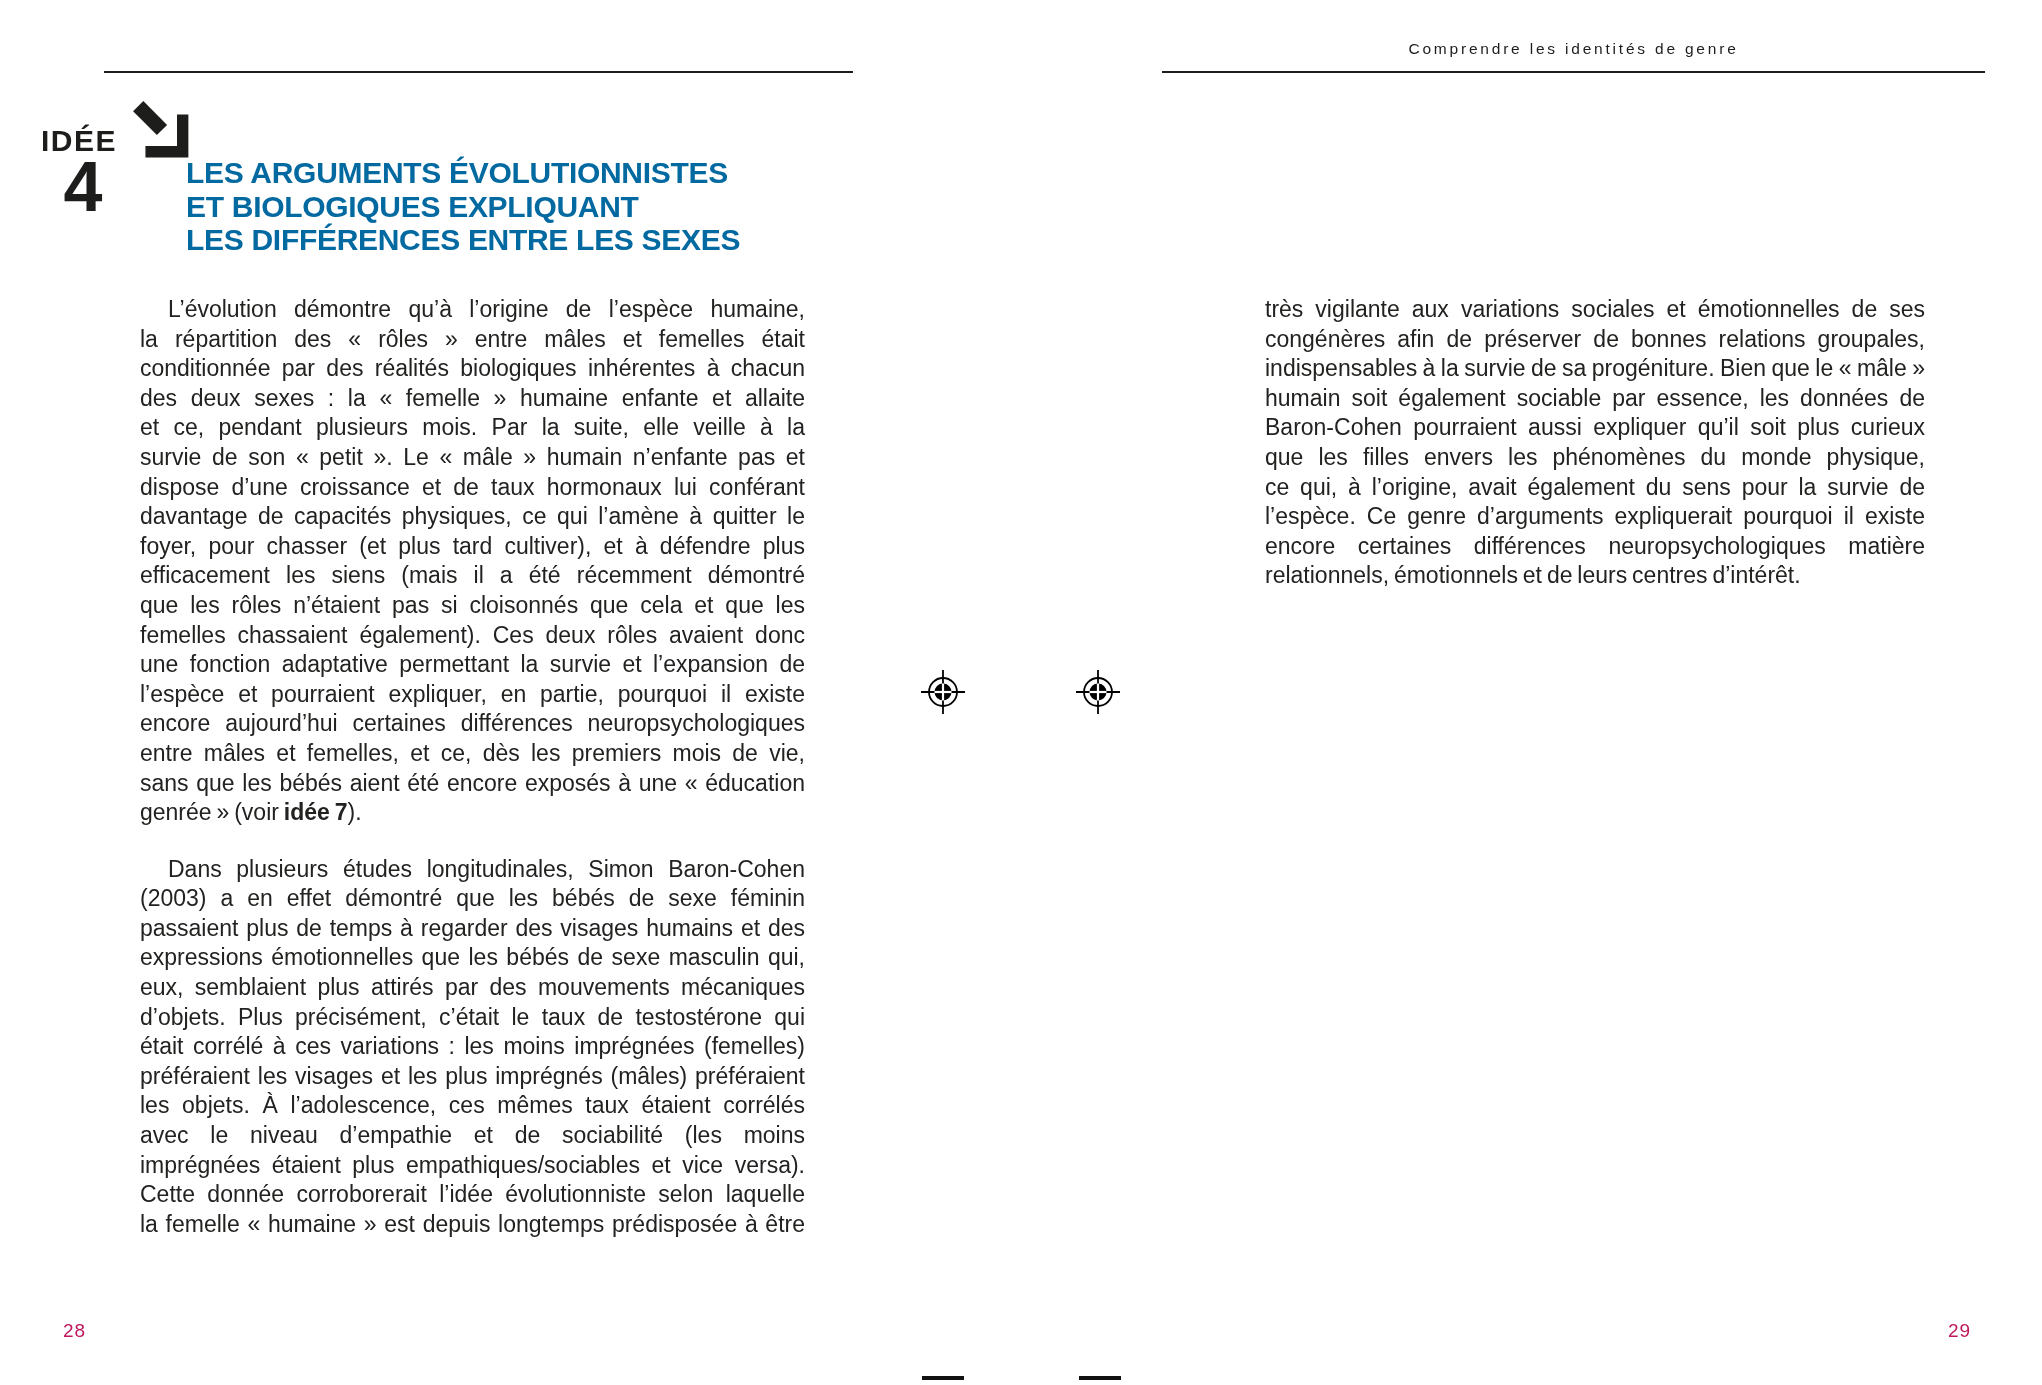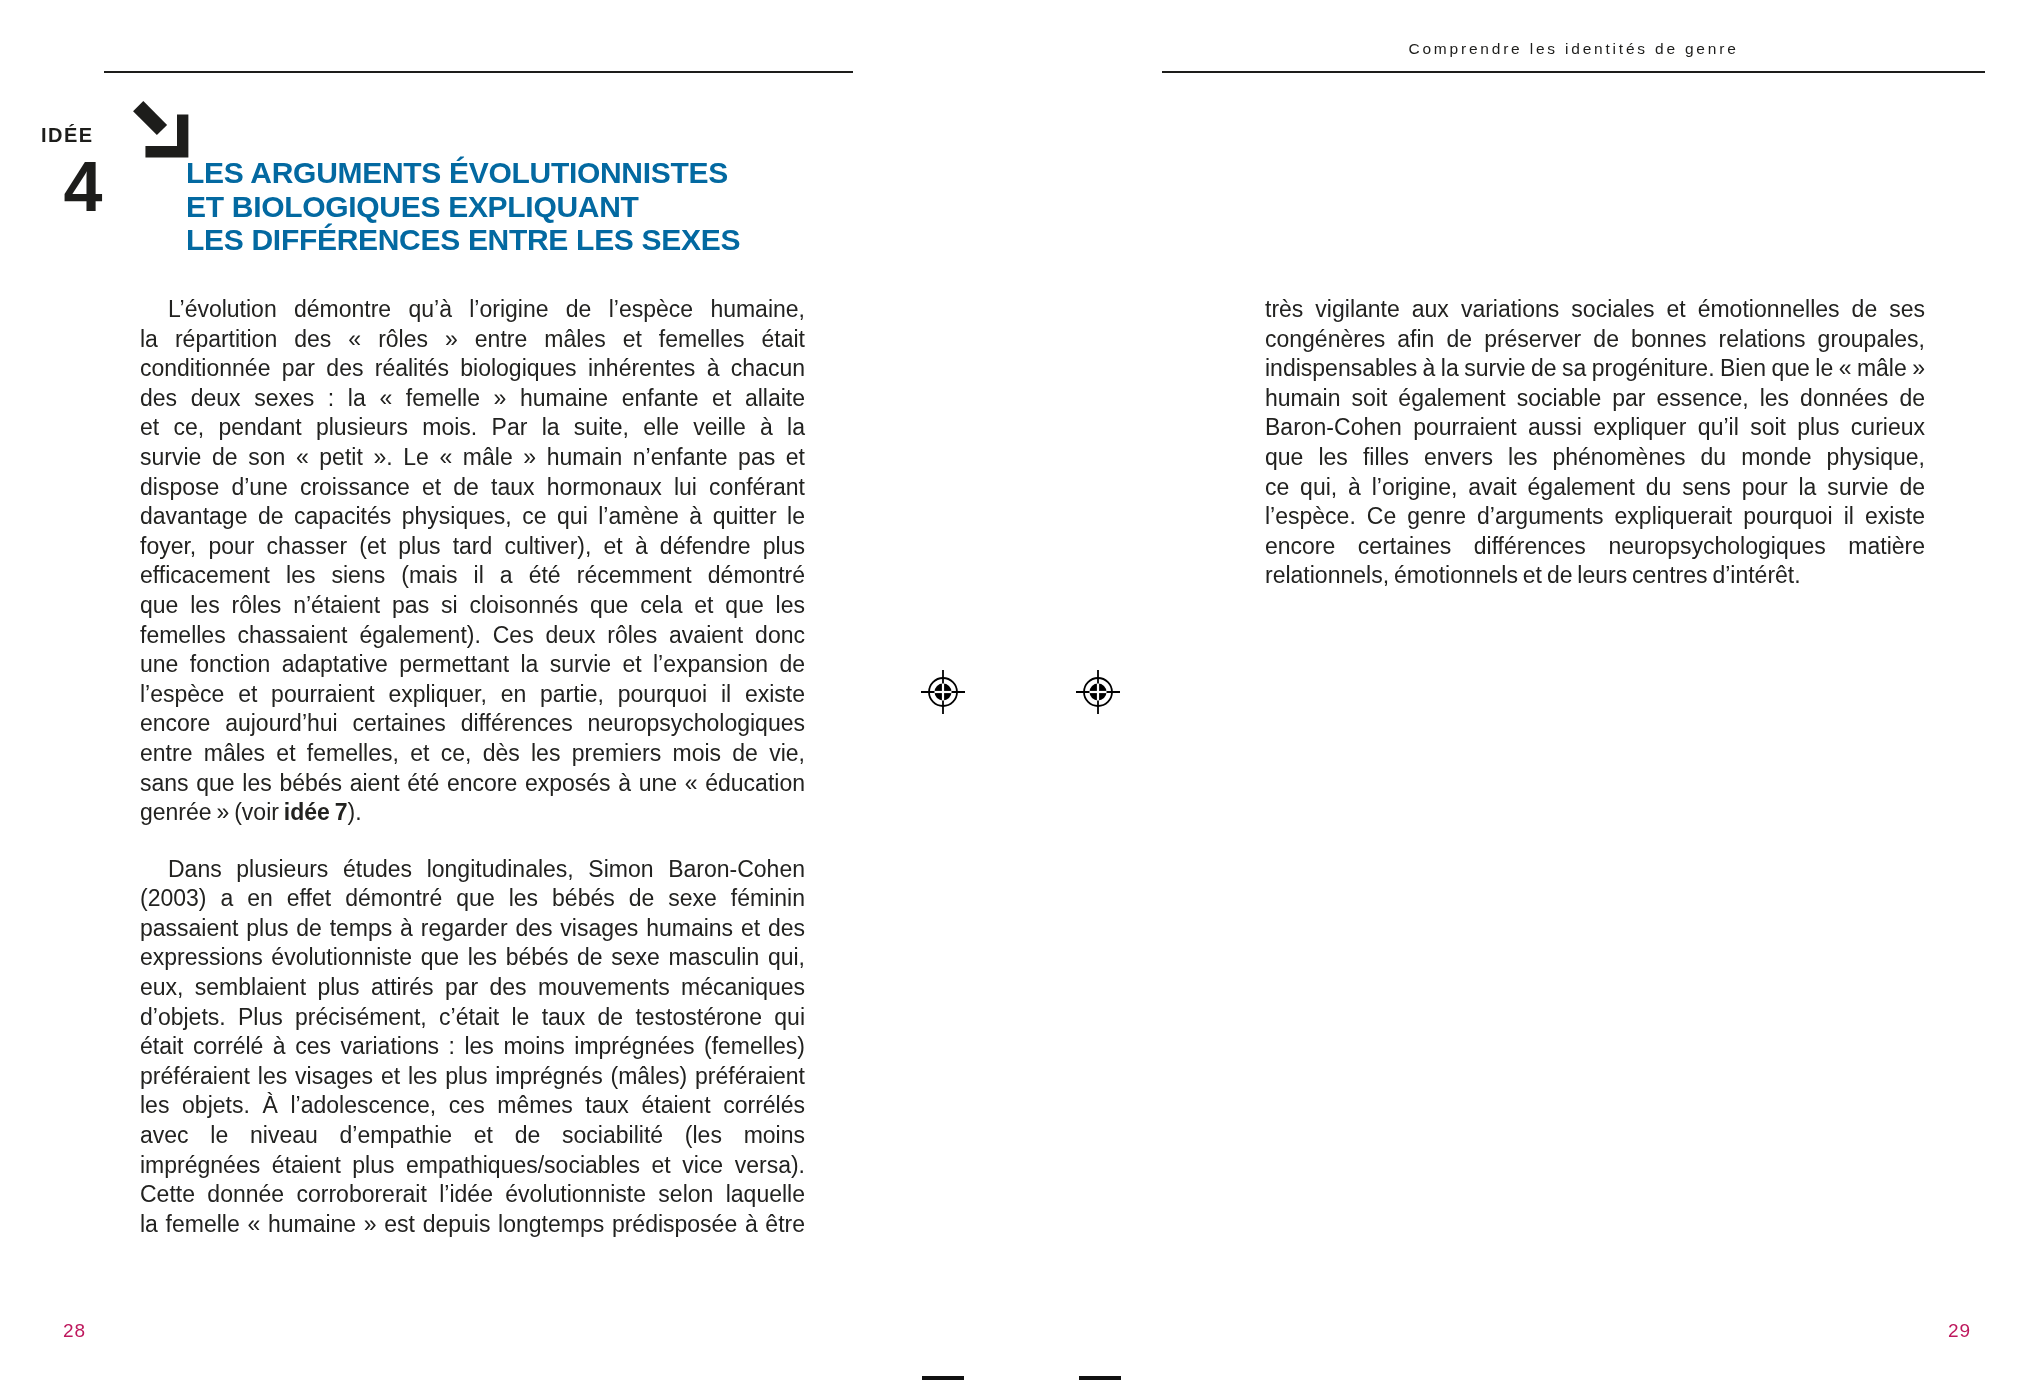--- a/index.html
+++ b/index.html
@@ -20,21 +20,21 @@
   .rh-left{left:105px;}
   .rh-right{left:1162px;width:823px;text-align:center;}
   .header-rule{
     position:absolute;top:71px;height:2px;background:#1d1d1b;
   }
   .hr-left{left:104px;width:749px;}
   .hr-right{left:1162px;width:823px;}
   
   .idea-label{
     position:absolute;left:41px;top:124px;
-    font-size:20px;font-weight:bold;letter-spacing:1.5px;
+    font-size:30px;font-weight:bold;letter-spacing:1.5px;
     color:#1d1d1b;white-space:nowrap;
   }
   .idea-number{
     position:absolute;left:38px;top:152px;width:90px;
     font-size:70px;font-weight:bold;text-align:center;line-height:1;
     color:#1d1d1b;
   }
   .idea-arrow{position:absolute;left:133px;top:100px;}
   
   .chapter-title{
@@ -116,21 +116,21 @@
         <div class="line"><span>l’espèce et pourraient expliquer, en partie, pourquoi il existe</span></div>
         <div class="line"><span>encore aujourd’hui certaines différences neuropsychologiques</span></div>
         <div class="line"><span>entre mâles et femelles, et ce, dès les premiers mois de vie,</span></div>
         <div class="line"><span>sans que les bébés aient été encore exposés à une « éducation</span></div>
         <div class="line last"><span>genrée » (voir </span><b>idée 7</b><span>).</span></div>
       </div>
       <div class="para">
         <div class="line indent"><span>Dans plusieurs études longitudinales, Simon Baron-Cohen</span></div>
         <div class="line"><span>(2003) a en effet démontré que les bébés de sexe féminin</span></div>
         <div class="line"><span>passaient plus de temps à regarder des visages humains et des</span></div>
-        <div class="line"><span>expressions évolutionniste que les bébés de sexe masculin qui,</span></div>
+        <div class="line"><span>expressions émotionnelles que les bébés de sexe masculin qui,</span></div>
         <div class="line"><span>eux, semblaient plus attirés par des mouvements mécaniques</span></div>
         <div class="line"><span>d’objets. Plus précisément, c’était le taux de testostérone qui</span></div>
         <div class="line"><span>était corrélé à ces variations : les moins imprégnées (femelles)</span></div>
         <div class="line"><span>préféraient les visages et les plus imprégnés (mâles) préféraient</span></div>
         <div class="line"><span>les objets. À l’adolescence, ces mêmes taux étaient corrélés</span></div>
         <div class="line"><span>avec le niveau d’empathie et de sociabilité (les moins</span></div>
         <div class="line"><span>imprégnées étaient plus empathiques/sociables et vice versa).</span></div>
         <div class="line"><span>Cette donnée corroborerait l’idée évolutionniste selon laquelle</span></div>
         <div class="line"><span>la femelle « humaine » est depuis longtemps prédisposée à être</span></div>
       </div>

